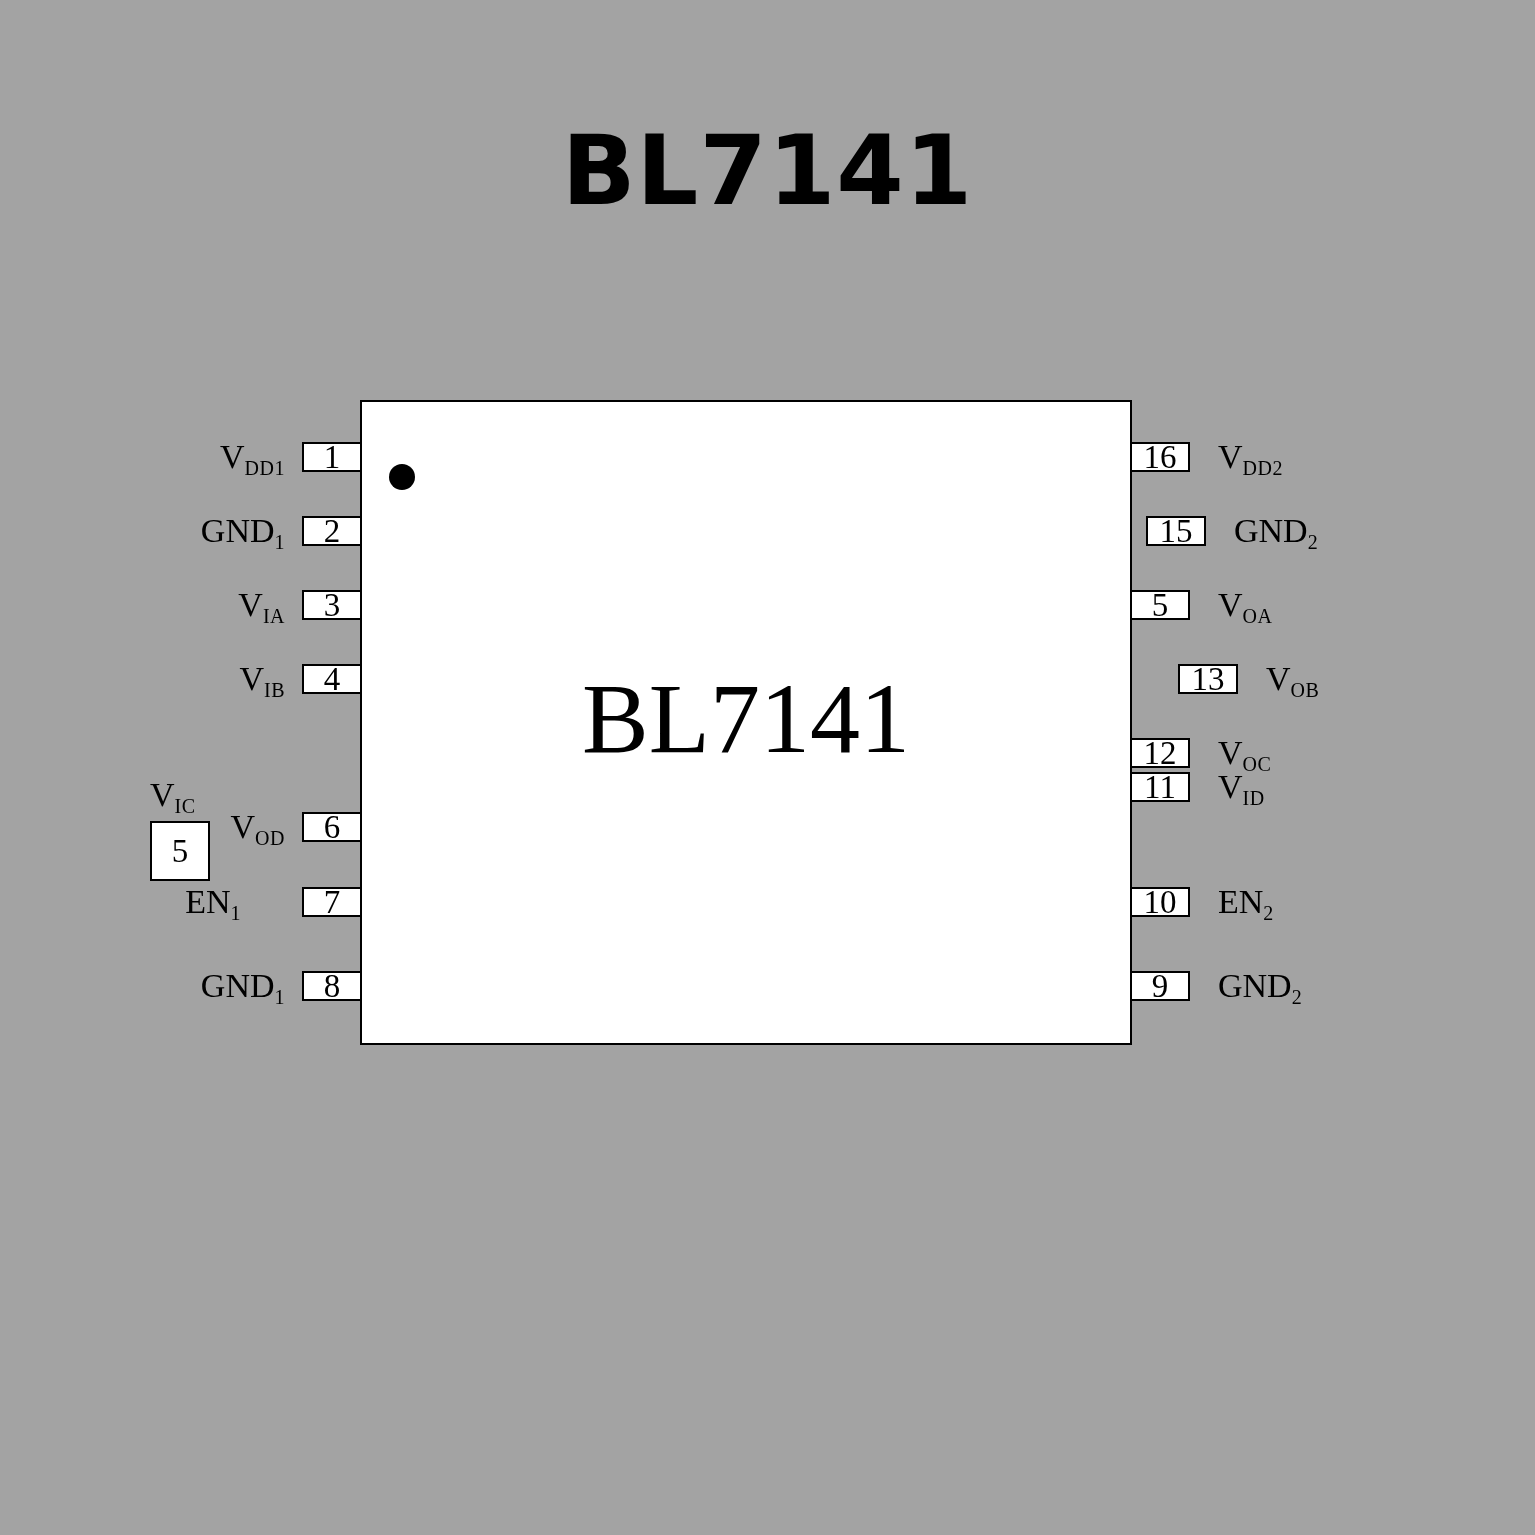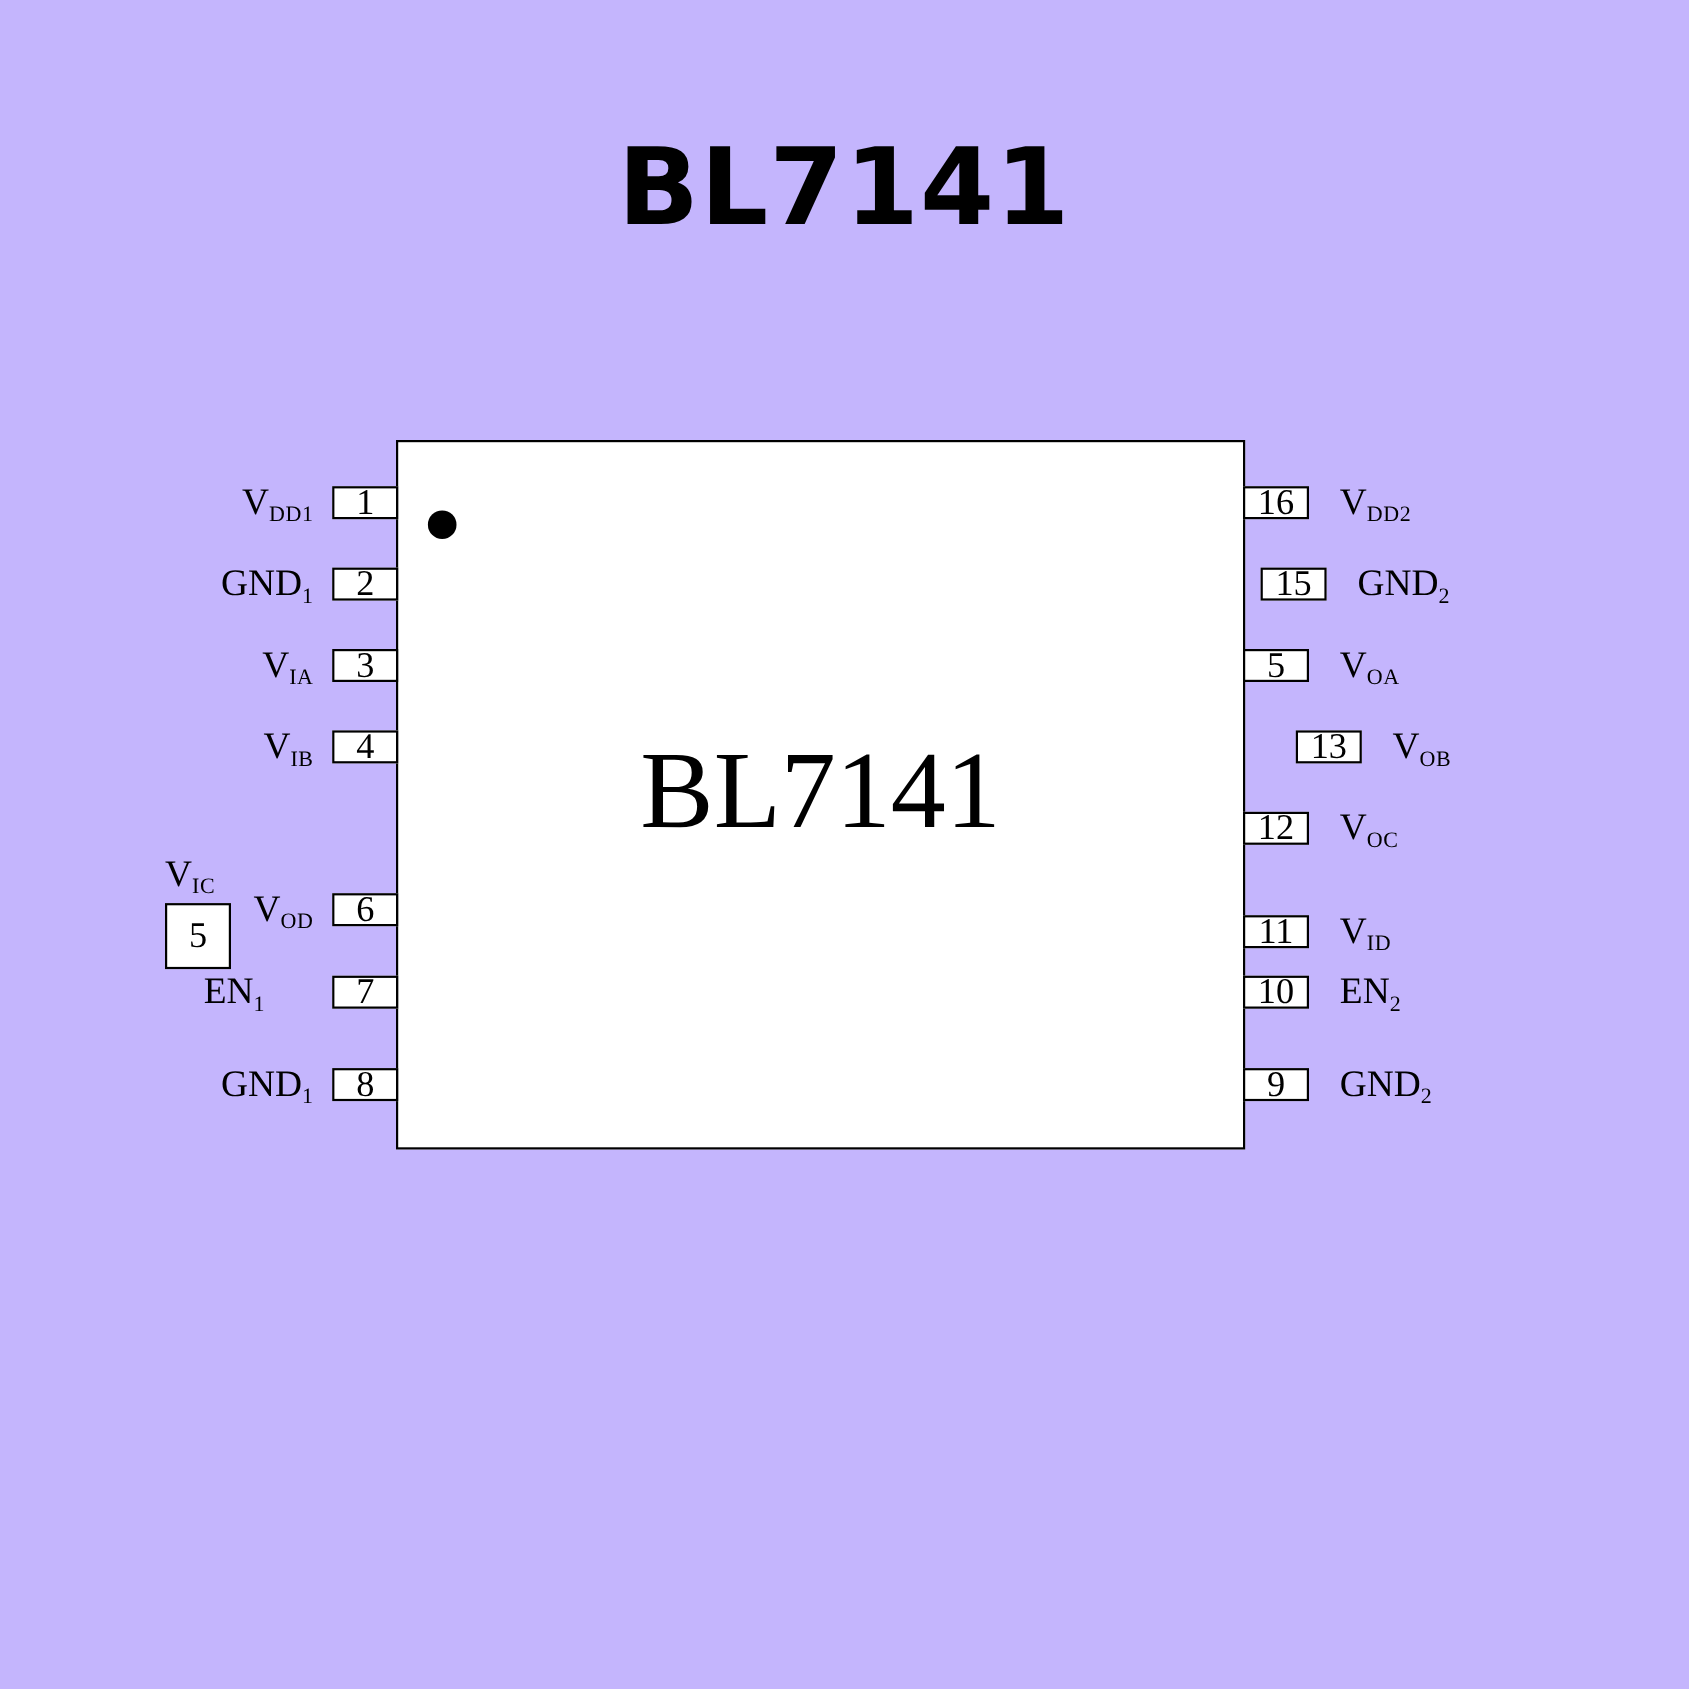--- a/index.html
+++ b/index.html
@@ -4,21 +4,21 @@
 <style>
   html, body {
     margin: 0;
     padding: 0;
     background: #ffffff;
   }
   .page {
     position: relative;
     width: 1535px;
     height: 1535px;
-    background: #c4b5fd;
+    background: #a3a3a3;
     overflow: hidden;
     font-family: "Liberation Serif", serif;
     color: #000000;
   }
   .title {
     position: absolute;
     top: 106px;
     left: 0;
     width: 1535px;
     text-align: center;
@@ -207,21 +207,21 @@
       <span class="pin-label"><span class="pin-name">V</span><span class="pin-sub">OB</span></span>
     </div>
 
     <div class="pin-row right" style="top: 738px;">
       <span class="pin-box">
           <span class="pin-number">12</span>
         </span>
       <span class="pin-label"><span class="pin-name">V</span><span class="pin-sub">OC</span></span>
     </div>
 
-    <div class="pin-row right" style="top: 832px;">
+    <div class="pin-row right" style="top: 772px;">
       <span class="pin-box">
           <span class="pin-number">11</span>
         </span>
       <span class="pin-label"><span class="pin-name">V</span><span class="pin-sub">ID</span></span>
     </div>
 
     <div class="pin-row right" style="top: 887px;">
       <span class="pin-box">
           <span class="pin-number">10</span>
         </span>

